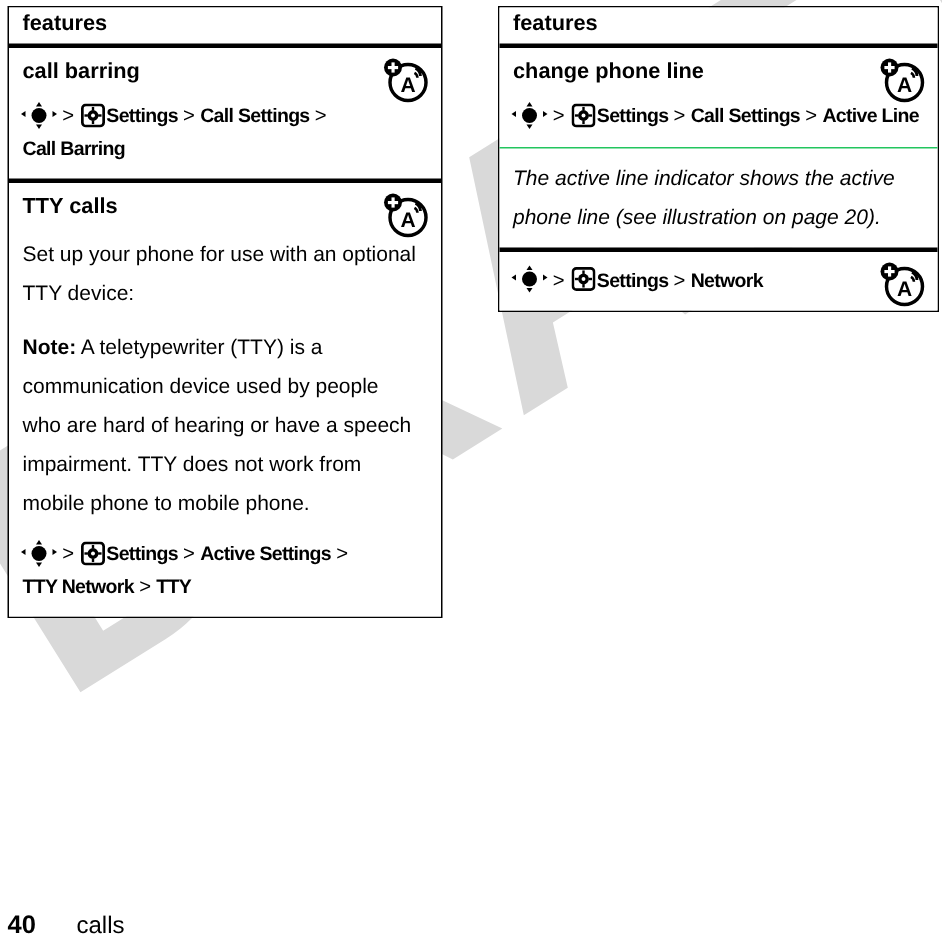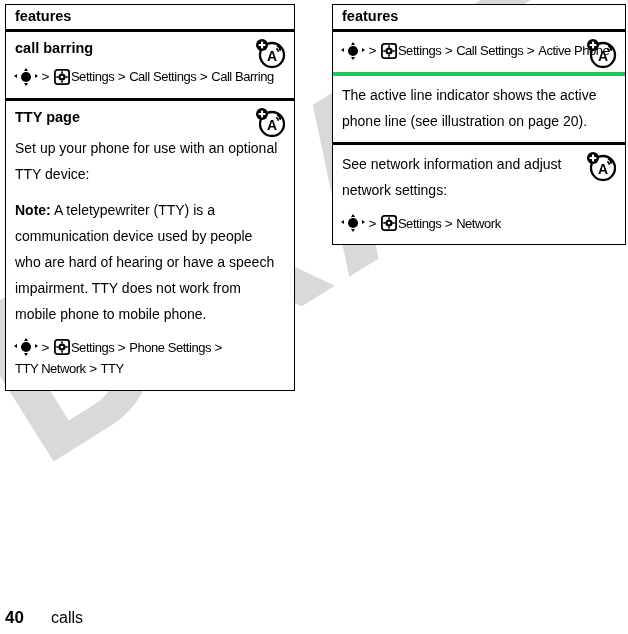--- a/index.html
+++ b/index.html
@@ -68,21 +68,22 @@
   .row {
     position: relative;
     padding: 6px 9px 8px 9px;
     background: #fff;
   }
   .row + .row {
     border-top: 3px solid #000;
   }
   .row.thin + .row.thin,
   .row.subrow {
-    border-top: 4px solid #22c55e;
+    border-top: 1px solid #22c55e;
+    font-style: italic;
   }
 
   .sec-title {
     font-weight: bold;
     font-size: 14.5px;
     line-height: 18px;
     margin: 1px 0 9px 0;
     padding-right: 44px;
   }
 
@@ -98,21 +99,21 @@
   
   .navpath {
     font-size: 0;
     line-height: 21px;
     margin: 2px 0 2px 0;
     padding-right: 2px;
   }
   .navpath .np {
     font-family: "Liberation Sans", sans-serif;
     font-size: 13px;
-    font-weight: normal;
+    font-weight: bold;
     letter-spacing: -0.45px;
     vertical-align: middle;
     white-space: nowrap;
   }
   .navpath .sep {
     font-size: 13.5px;
     font-weight: normal;
     vertical-align: middle;
     padding: 0 3.5px;
   }
@@ -242,21 +243,21 @@
             <circle cx="17" cy="18" r="12" fill="none" stroke="#000" stroke-width="2.3"></circle>
             <circle cx="7" cy="8" r="6" fill="#000"></circle>
             <rect x="6" y="4.6" width="2.1" height="6.8" fill="#fff"></rect>
             <rect x="3.6" y="7" width="6.8" height="2.1" fill="#fff"></rect>
             <text x="17" y="24" font-family="Liberation Sans, sans-serif" font-size="14" font-weight="bold" text-anchor="middle" fill="#000">A</text>
             <path d="M22 8.5 q3.2 1.6 3.3 5.2" fill="none" stroke="#000" stroke-width="1.9"></path>
             <path d="M21.3 11.6 q1.9 1 2 3.2" fill="none" stroke="#000" stroke-width="1.7"></path>
           </svg>
         </div>
 
-        <div class="sec-title">TTY page</div>
+        <div class="sec-title">TTY calls</div>
 
         <p class="body-txt">Set up your phone for use with an optional TTY device:</p>
 
         <p class="body-txt"><b>Note:</b><span> A teletypewriter (TTY) is a communication device used by people who are hard of hearing or have a speech impairment. TTY does not work from mobile phone to mobile phone.</span></p>
 
         <div class="navpath">
           <span class="navkey">
             <span class="dot"></span><i class="up"></i><i class="down"></i><i class="left"></i><i class="right"></i>
           </span>
           <span class="sep">&gt;</span>
@@ -266,21 +267,21 @@
               <circle cx="8" cy="8" r="3.6" fill="#000"></circle>
               <circle cx="8" cy="8" r="1.3" fill="#fff"></circle>
               <rect x="7.2" y="2.3" width="1.6" height="2.3" fill="#000"></rect>
               <rect x="7.2" y="11.4" width="1.6" height="2.3" fill="#000"></rect>
               <rect x="2.3" y="7.2" width="2.3" height="1.6" fill="#000"></rect>
               <rect x="11.4" y="7.2" width="2.3" height="1.6" fill="#000"></rect>
             </svg>
           </span>
           <span class="np">Settings</span>
           <span class="sep">&gt;</span>
-          <span class="np">Phone Settings</span>
+          <span class="np">Active Settings</span>
           <span class="sep">&gt;</span>
           <span class="np">TTY Network</span>
           <span class="sep">&gt;</span>
           <span class="np">TTY</span>
         </div>
       </div>
 
     </div>
   </div>
 
@@ -295,20 +296,21 @@
             <circle cx="17" cy="18" r="12" fill="none" stroke="#000" stroke-width="2.3"></circle>
             <circle cx="7" cy="8" r="6" fill="#000"></circle>
             <rect x="6" y="4.6" width="2.1" height="6.8" fill="#fff"></rect>
             <rect x="3.6" y="7" width="6.8" height="2.1" fill="#fff"></rect>
             <text x="17" y="24" font-family="Liberation Sans, sans-serif" font-size="14" font-weight="bold" text-anchor="middle" fill="#000">A</text>
             <path d="M22 8.5 q3.2 1.6 3.3 5.2" fill="none" stroke="#000" stroke-width="1.9"></path>
             <path d="M21.3 11.6 q1.9 1 2 3.2" fill="none" stroke="#000" stroke-width="1.7"></path>
           </svg>
         </div>
 
+        <div class="sec-title">change phone line</div>
 
 
         <div class="navpath">
           <span class="navkey">
             <span class="dot"></span><i class="up"></i><i class="down"></i><i class="left"></i><i class="right"></i>
           </span>
           <span class="sep">&gt;</span>
           <span class="gearbox">
             <svg viewBox="0 0 16 16" xmlns="http://www.w3.org/2000/svg">
               <rect x="0.9" y="0.9" width="14.2" height="14.2" rx="2.4" fill="none" stroke="#000" stroke-width="1.8"></rect>
@@ -317,21 +319,21 @@
               <rect x="7.2" y="2.3" width="1.6" height="2.3" fill="#000"></rect>
               <rect x="7.2" y="11.4" width="1.6" height="2.3" fill="#000"></rect>
               <rect x="2.3" y="7.2" width="2.3" height="1.6" fill="#000"></rect>
               <rect x="11.4" y="7.2" width="2.3" height="1.6" fill="#000"></rect>
             </svg>
           </span>
           <span class="np">Settings</span>
           <span class="sep">&gt;</span>
           <span class="np">Call Settings</span>
           <span class="sep">&gt;</span>
-          <span class="np">Active Phone</span>
+          <span class="np">Active Line</span>
         </div>
       </div>
 
       <div class="row subrow">
         <p class="body-txt">The active line indicator shows the active phone line (see illustration on page 20).</p>
       </div>
 
       <div class="row">
         <div class="corner-icon">
           <svg viewBox="0 0 32 32" xmlns="http://www.w3.org/2000/svg">
@@ -339,21 +341,20 @@
             <circle cx="7" cy="8" r="6" fill="#000"></circle>
             <rect x="6" y="4.6" width="2.1" height="6.8" fill="#fff"></rect>
             <rect x="3.6" y="7" width="6.8" height="2.1" fill="#fff"></rect>
             <text x="17" y="24" font-family="Liberation Sans, sans-serif" font-size="14" font-weight="bold" text-anchor="middle" fill="#000">A</text>
             <path d="M22 8.5 q3.2 1.6 3.3 5.2" fill="none" stroke="#000" stroke-width="1.9"></path>
             <path d="M21.3 11.6 q1.9 1 2 3.2" fill="none" stroke="#000" stroke-width="1.7"></path>
           </svg>
         </div>
 
 
-        <p class="body-txt">See network information and adjust network settings:</p>
 
         <div class="navpath">
           <span class="navkey">
             <span class="dot"></span><i class="up"></i><i class="down"></i><i class="left"></i><i class="right"></i>
           </span>
           <span class="sep">&gt;</span>
           <span class="gearbox">
             <svg viewBox="0 0 16 16" xmlns="http://www.w3.org/2000/svg">
               <rect x="0.9" y="0.9" width="14.2" height="14.2" rx="2.4" fill="none" stroke="#000" stroke-width="1.8"></rect>
               <circle cx="8" cy="8" r="3.6" fill="#000"></circle>

